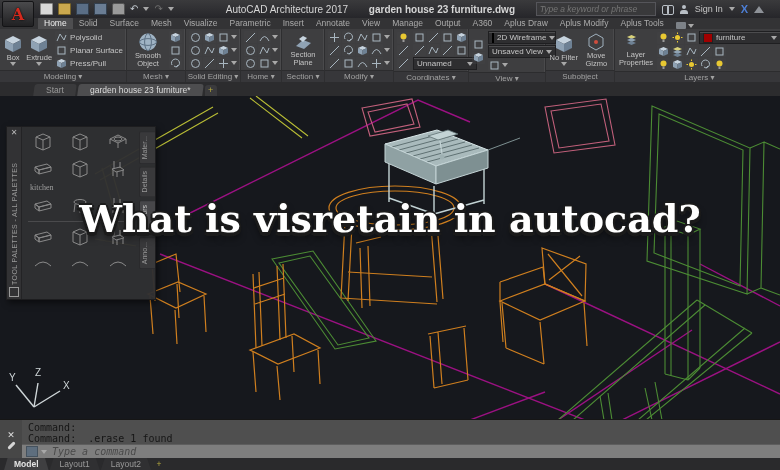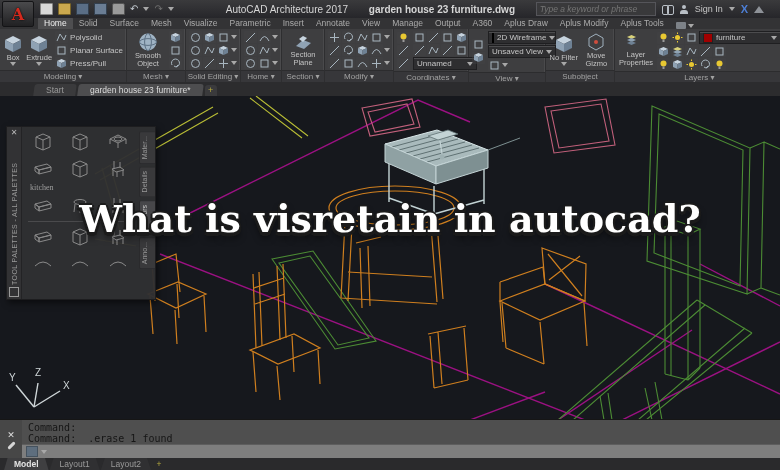--- a/index.html
+++ b/index.html
@@ -972,20 +972,21 @@
       <span class="wrench"></span>
     </div>
     <div class="cmdmain">
       <div class="cmdhist">
         <div>Command:</div>
         <div>Command: _.erase 1 found</div>
       </div>
       <div class="cmdinput">
         <span class="cmdicon"></span>
         <span class="caret"></span>
+        <input placeholder="Type a command" style="">
       </div>
     </div>
   </div>
 
   <div class="layoutbar">
     <div class="ltab active">Model</div>
     <div class="ltab">Layout1</div>
     <div class="ltab">Layout2</div>
     <div class="ltab-add">+</div>
   </div>

